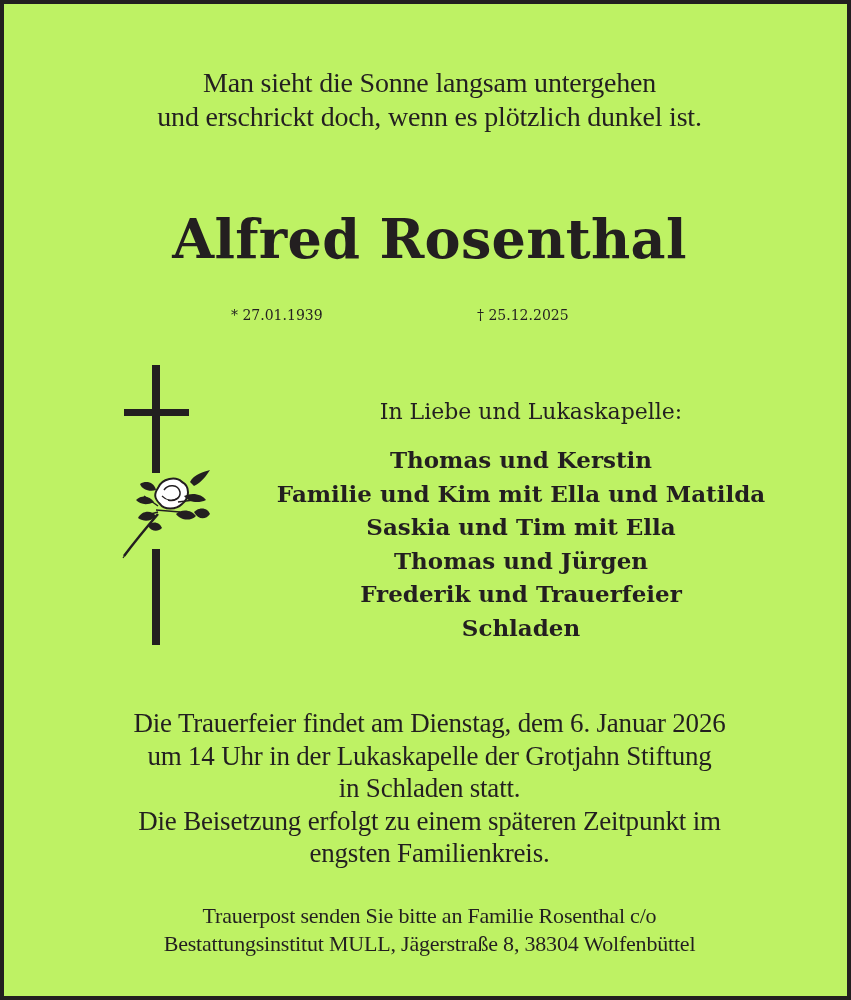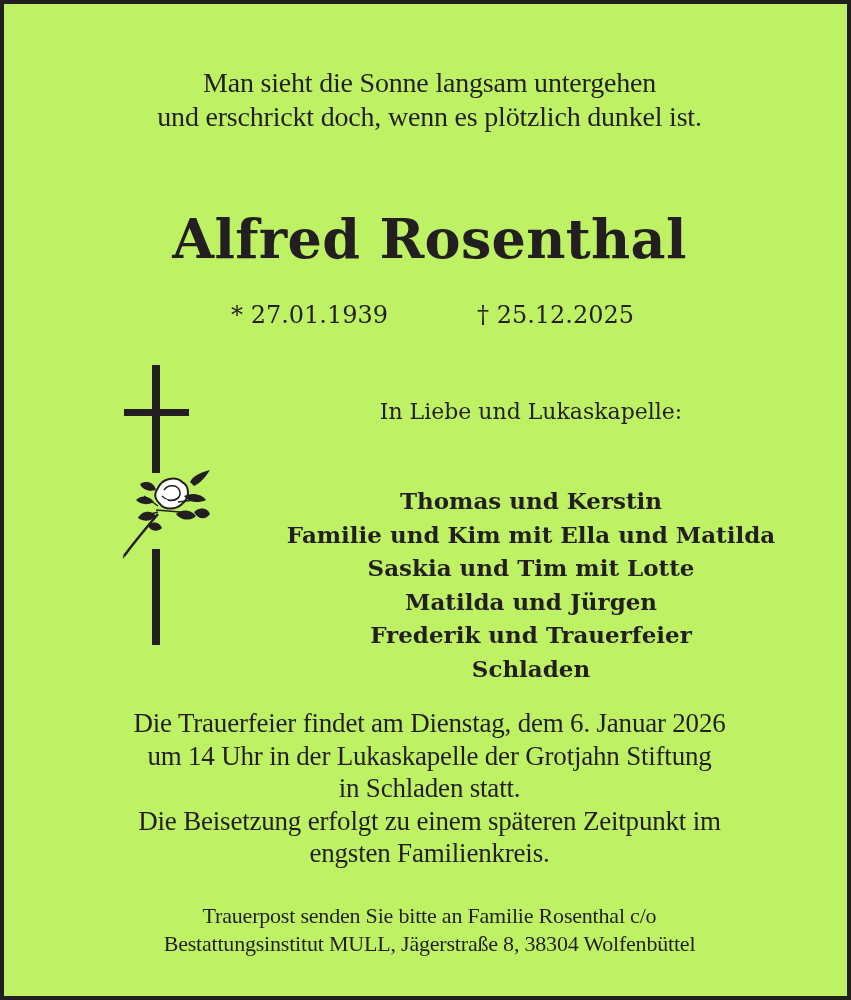--- a/index.html
+++ b/index.html
@@ -7,26 +7,26 @@
     .frame {
       position: absolute; left: 0; top: 0; width: 851px; height: 1000px;
       box-sizing: border-box; border: 4px solid #231f20; background: #bef264;
     }
     .txt { position: absolute; left: 0; width: 851px; text-align: center; color: #231f20; }
     .serif-cond { font-family: "Liberation Serif", "DejaVu Serif", serif; }
     .serif { font-family: "DejaVu Serif", "Liberation Serif", serif; }
 
     .motto { top: 62px; font-size: 28px; line-height: 34px; letter-spacing: -0.2px; }
     .name { top: 203px; font-size: 54px; line-height: 64px; font-weight: bold; letter-spacing: 0.3px; }
-    .date { position: absolute; top: 296px; font-size: 24px; line-height: 30px; color: #231f20; }
+    .date { position: absolute; top: 296px; font-size: 14px; line-height: 30px; color: #231f20; }
     .date-birth { left: 227px; }
     .date-death { left: 473px; }
 
     .intro { top: 393px; left: 300px; width: 454px; font-size: 22px; line-height: 30px; }
-    .family { top: 439px; left: 254px; width: 546px; font-size: 23px; line-height: 33.6px; font-weight: bold; margin-top: 41px; }
+    .family { top: 439px; left: 244px; width: 546px; font-size: 23px; line-height: 33.6px; font-weight: bold; }
 
     .service { top: 703px; font-size: 27px; line-height: 32.5px; letter-spacing: -0.2px; }
     .post { top: 898px; font-size: 22px; line-height: 28px; letter-spacing: -0.2px; }
 
     .cross-v1 { position: absolute; left: 148px; top: 361px; width: 8px; height: 108px; background: #231f20; }
     .cross-h { position: absolute; left: 120px; top: 405px; width: 65px; height: 7px; background: #231f20; }
     .cross-v2 { position: absolute; left: 148px; top: 545px; width: 8px; height: 96px; background: #231f20; }
     .rose { position: absolute; left: 114px; top: 462px; width: 100px; height: 96px; }
     .line { display: block; }
   </style>
@@ -70,22 +70,22 @@
 
       <path d="M38 44 L 62 46 M 40 40 L 26 30 M 40 46 L 26 50 M 60 36 L 76 34" stroke="#231f20" stroke-width="1.5" fill="none"></path>
     </svg>
   </div>
 
   <div class="txt serif intro">In Liebe und Lukaskapelle:</div>
 
   <div class="txt serif family">
     <span class="line">Thomas und Kerstin</span>
     <span class="line">Familie und Kim mit Ella und Matilda</span>
-    <span class="line">Saskia und Tim mit Lotte</span>
-    <span class="line">Matilda und Jürgen</span>
+    <span class="line">Saskia und Tim mit Ella</span>
+    <span class="line">Thomas und Jürgen</span>
     <span class="line">Frederik und Trauerfeier</span>
     <span class="line">Schladen</span>
   </div>
 
   <div class="txt serif-cond service">
     <span class="line">Die Trauerfeier findet am Dienstag, dem 6. Januar 2026</span>
     <span class="line">um 14 Uhr in der Lukaskapelle der Grotjahn Stiftung</span>
     <span class="line">in Schladen statt.</span>
     <span class="line">Die Beisetzung erfolgt zu einem späteren Zeitpunkt im</span>
     <span class="line">engsten Familienkreis.</span>

